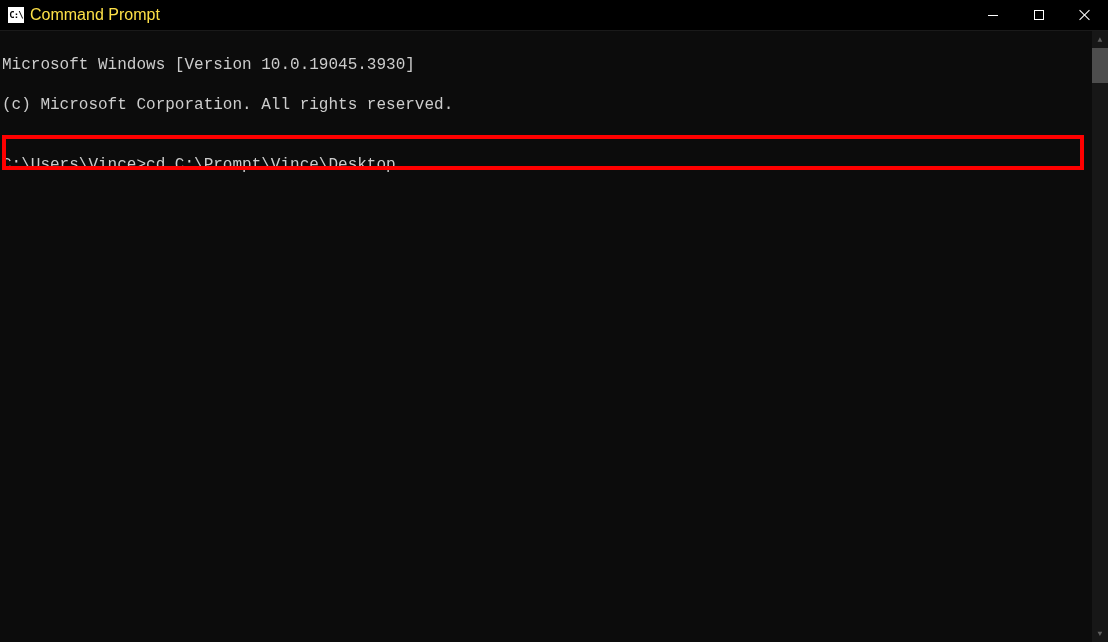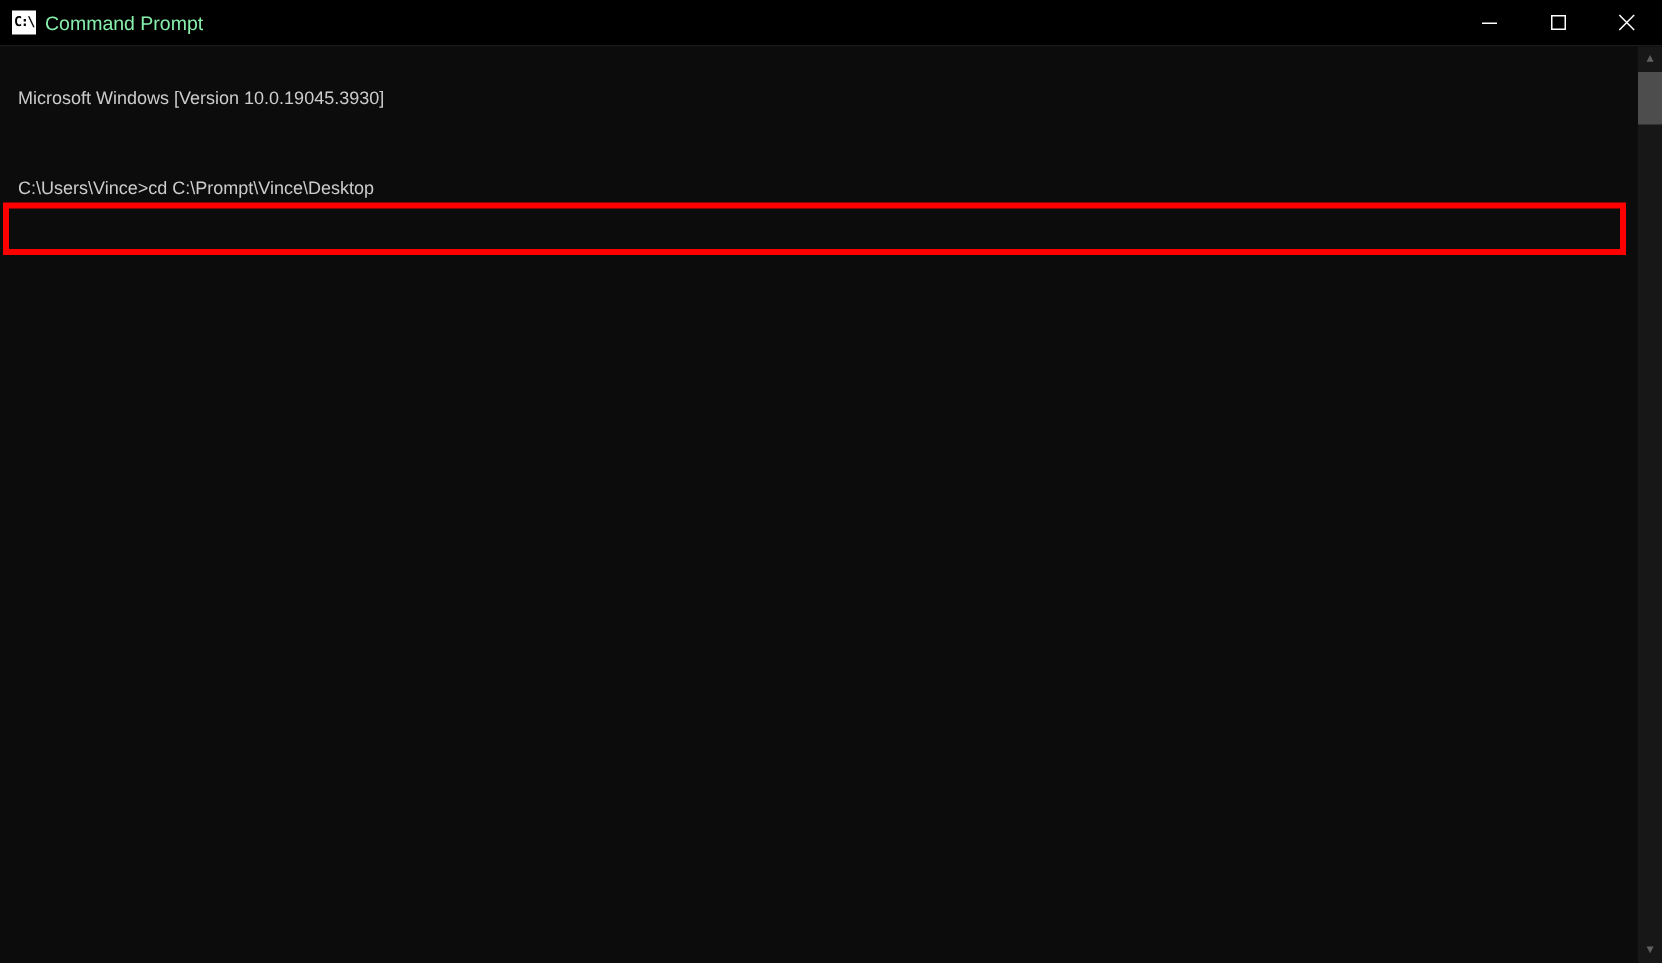--- a/index.html
+++ b/index.html
@@ -36,22 +36,22 @@
       display: flex;
       align-items: center;
       justify-content: center;
       font-size: 9px;
       color: #000;
       font-family: Consolas, monospace;
       font-weight: bold;
       letter-spacing: -1px;
     }
     .title-text {
-      color: #86efac;
-      font-size: 13px;
+      color: #fde047;
+      font-size: 16px;
       font-family: 'Segoe UI', Tahoma, sans-serif;
     }
     .titlebar-controls {
       display: flex;
       height: 100%;
     }
     .control-btn {
       width: 46px;
       height: 100%;
       display: flex;
@@ -80,26 +80,26 @@
       position: absolute;
       left: 5px;
       top: -1px;
       width: 1px;
       height: 14px;
       background: #ffffff;
     }
     .close-x::before { transform: rotate(45deg); }
     .close-x::after { transform: rotate(-45deg); }
     .terminal-content {
-      padding: 4px 12px;
+      padding: 4px 2px;
       color: #cccccc;
-      font-size: 12px;
+      font-size: 16px;
       line-height: 20px;
       white-space: pre;
-      font-family: Liberation Sans, sans-serif;
+      font-family: Liberation Mono, monospace;
       position: relative;
     }
     .terminal-line {
       display: block;
     }
     .highlight-box {
       position: absolute;
       border: 4px solid #ff0000;
       left: 2px;
       top: 135px;
@@ -159,20 +159,21 @@
       <div class="maximize-box"></div>
     </div>
     <div class="control-btn close">
       <div class="close-x"></div>
     </div>
   </div>
 </div>
 
 <div class="terminal-content">
 <span class="terminal-line">Microsoft Windows [Version 10.0.19045.3930]</span>
+<span class="terminal-line">(c) Microsoft Corporation. All rights reserved.</span>
 <span class="terminal-line"></span>
 <span class="terminal-line"><span>C:\Users\Vince&gt;</span><span>cd C:\Prompt\Vince\Desktop</span></span>
 <span class="terminal-line"></span>
 </div>
 
 <div class="highlight-box"></div>
 
 <div class="scrollbar">
   <div class="scroll-arrow up">▲</div>
   <div class="scroll-thumb"></div>

